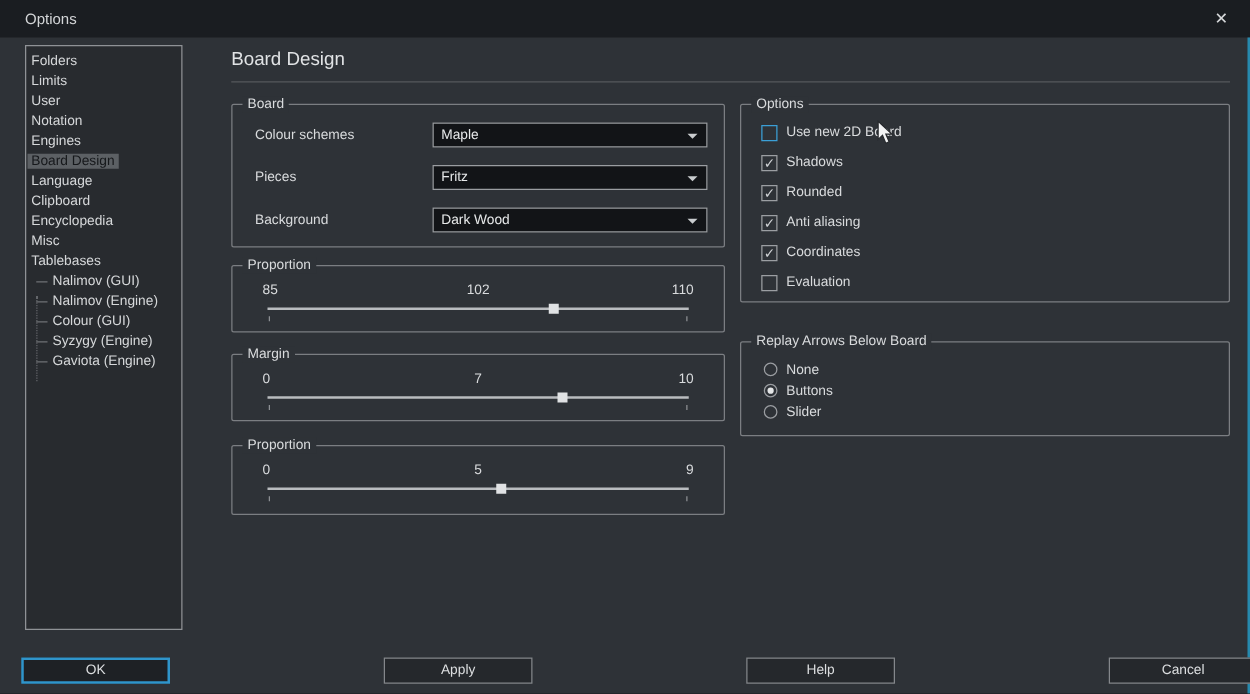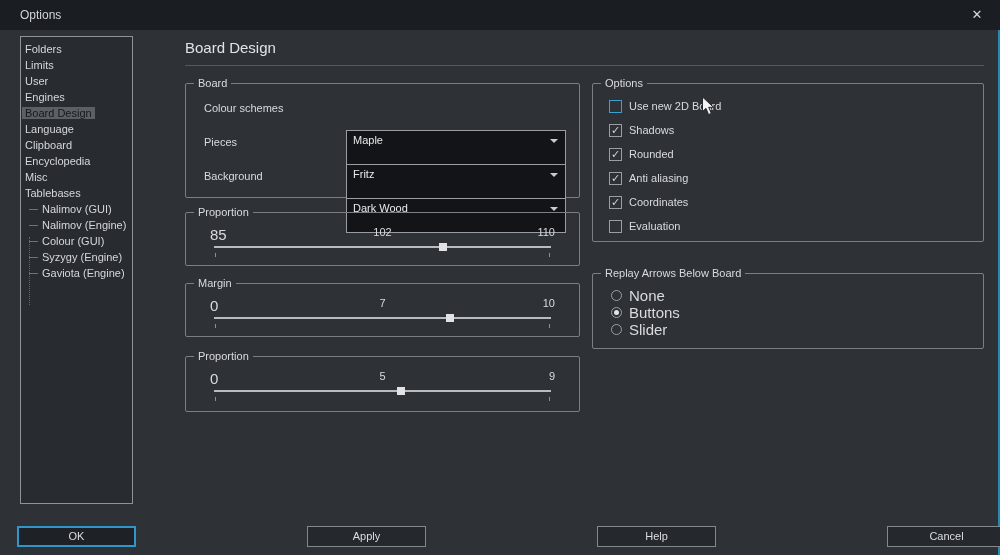--- a/index.html
+++ b/index.html
@@ -9,21 +9,21 @@
 
   
   .titlebar { position:absolute; left:0; top:0; width:100%; height:30px; background:#1a1d21; }
   .titlebar .title { position:absolute; left:20px; top:8px; font-size:12px; color:#d3d5d7; }
   .close-btn { position:absolute; right:12px; top:4px; width:22px; height:22px; text-align:center; line-height:22px; font-size:13px; color:#d6d8da; }
 
   
   .edge-accent { position:absolute; right:0; top:30px; width:2px; height:525px; background:#2689ae; }
 
   
-  .sidebar { position:absolute; left:20px; top:36px; width:113px; height:468px; background:#282b2f; border:1px solid #8f9296; padding-top:4px; }
+  .sidebar { position:absolute; left:20px; top:36px; width:126px; height:468px; background:#282b2f; border:1px solid #8f9296; padding-top:4px; }
   .sb-item { height:16px; line-height:16px; font-size:11px; white-space:nowrap; padding-left:1px; }
   .sb-item > span { padding:0 3px; color:#d6d8da; }
   .sb-item.selected > span { background:#5c6064; color:#16181b; }
   .sb-item.sub { padding-left:18px; position:relative; }
   .sb-item.sub::before { content:""; position:absolute; left:8px; top:8px; width:9px; border-top:1px solid #6e7175; }
   .tree-vline { position:absolute; left:8px; top:200px; height:68px; width:0; border-left:1px dotted #63666a; }
 
   
   .page-title { position:absolute; left:185px; top:39px; font-size:15px; color:#e1e3e5; }
   .title-sep { position:absolute; left:185px; top:65px; width:799px; height:1px; background:#55585c; }
@@ -33,44 +33,44 @@
   .legend { position:absolute; top:-7px; left:8px; background:#2e3237; padding:0 4px; font-size:11px; line-height:13px; color:#d9dbdd; white-space:nowrap; }
 
   #g-board  { left:185px; top:83px;  width:395px; height:115px; }
   #g-prop   { left:185px; top:212px; width:395px; height:54px; }
   #g-margin { left:185px; top:283px; width:395px; height:54px; }
   #g-anim   { left:185px; top:356px; width:395px; height:56px; }
   #g-opts   { left:592px; top:83px;  width:392px; height:159px; }
   #g-replay { left:592px; top:257px; width:392px; height:76px;margin-top:16px; }
 
   .frow-label { position:absolute; left:18px; font-size:11px; color:#d9dbdd; }
-  .combo { position:absolute; left:160px; width:220px; height:35px; background:#121417; border:1px solid #9a9da1; font-size:11px; line-height:18px; padding-left:6px; color:#e7e9ea;margin-top:32px; }
+  .combo { position:absolute; left:160px; width:220px; height:20px; background:#121417; border:1px solid #9a9da1; font-size:11px; line-height:18px; padding-left:6px; color:#e7e9ea; }
   .combo .arrow { position:absolute; right:7px; top:8px; width:0; height:0; border-left:4px solid transparent; border-right:4px solid transparent; border-top:4px solid #c9ccce; }
 
   
-  .sl-min { position:absolute; left:24px; top:13px; font-size:15px; }
+  .sl-min { position:absolute; left:24px; top:13px; font-size:11px; }
   .sl-mid { position:absolute; left:0; right:0; top:13px; text-align:center; font-size:11px; }
   .sl-max { position:absolute; right:24px; top:13px; font-size:11px; }
   .sl-track { position:absolute; left:28px; right:28px; top:33px; height:2px; background:#b9bcbf; }
   .sl-thumb { position:absolute; top:-3px; width:8px; height:8px; margin-left:-4px; background:#e0e2e4; }
   .sl-tick { position:absolute; top:40px; width:1px; height:4px; background:#8d9094; }
   .sl-tick.l { left:29px; } .sl-tick.r { right:29px; }
 
   
   .cb-row { position:absolute; left:16px; display:flex; align-items:center; gap:7px; height:14px; }
   .cb-box { width:13px; height:13px; border:1px solid #9b9ea2; position:relative; flex:0 0 auto; }
   .cb-box.checked::after { content:"\2713"; position:absolute; left:1px; top:-1px; font-size:11px; color:#ced1d3; }
   .cb-box.hl { border-color:#3b9fd6; }
   .cb-label { font-size:11px; color:#d9dbdd; white-space:nowrap; }
 
   
   .rd-row { position:absolute; left:18px; display:flex; align-items:center; gap:7px; height:13px; }
   .rd-circle { width:11px; height:11px; border:1px solid #9b9ea2; border-radius:50%; position:relative; flex:0 0 auto; }
   .rd-circle.sel::after { content:""; position:absolute; left:2px; top:2px; width:5px; height:5px; border-radius:50%; background:#e3e5e6; }
-  .rd-label { font-size:15px; color:#d9dbdd; white-space:nowrap; }
+  .rd-label { font-size:11px; color:#d9dbdd; white-space:nowrap; }
 
   
   .btn { position:absolute; top:526px; width:119px; height:21px; background:#25282c; border:1px solid #84878b; font-size:11px; color:#dcdee0; text-align:center; line-height:19px; }
   .btn.default { background:#1e2125; border:2px solid #2f95cb; line-height:17px; }
   #btn-ok { left:17px; } #btn-apply { left:307px; } #btn-help { left:597px; } #btn-cancel { left:887px; }
 
   .cursor { position:absolute; left:701px; top:96px; width:14px; height:20px; }
 </style>
 </head>
 <body>
@@ -80,20 +80,21 @@
   <div class="titlebar">
     <span class="title">Options</span>
     <span class="close-btn">✕</span>
   </div>
   <div class="edge-accent"></div>
 
   <div class="sidebar">
     <div class="sb-item"><span>Folders</span></div>
     <div class="sb-item"><span>Limits</span></div>
     <div class="sb-item"><span>User</span></div>
+    <div class="sb-item"><span>Notation</span></div>
     <div class="sb-item"><span>Engines</span></div>
     <div class="sb-item selected"><span>Board Design</span></div>
     <div class="sb-item"><span>Language</span></div>
     <div class="sb-item"><span>Clipboard</span></div>
     <div class="sb-item"><span>Encyclopedia</span></div>
     <div class="sb-item"><span>Misc</span></div>
     <div class="sb-item"><span>Tablebases</span></div>
     <div class="sb-item sub"><span>Nalimov (GUI)</span></div>
     <div class="sb-item sub"><span>Nalimov (Engine)</span></div>
     <div class="sb-item sub"><span>Colour (GUI)</span></div>

